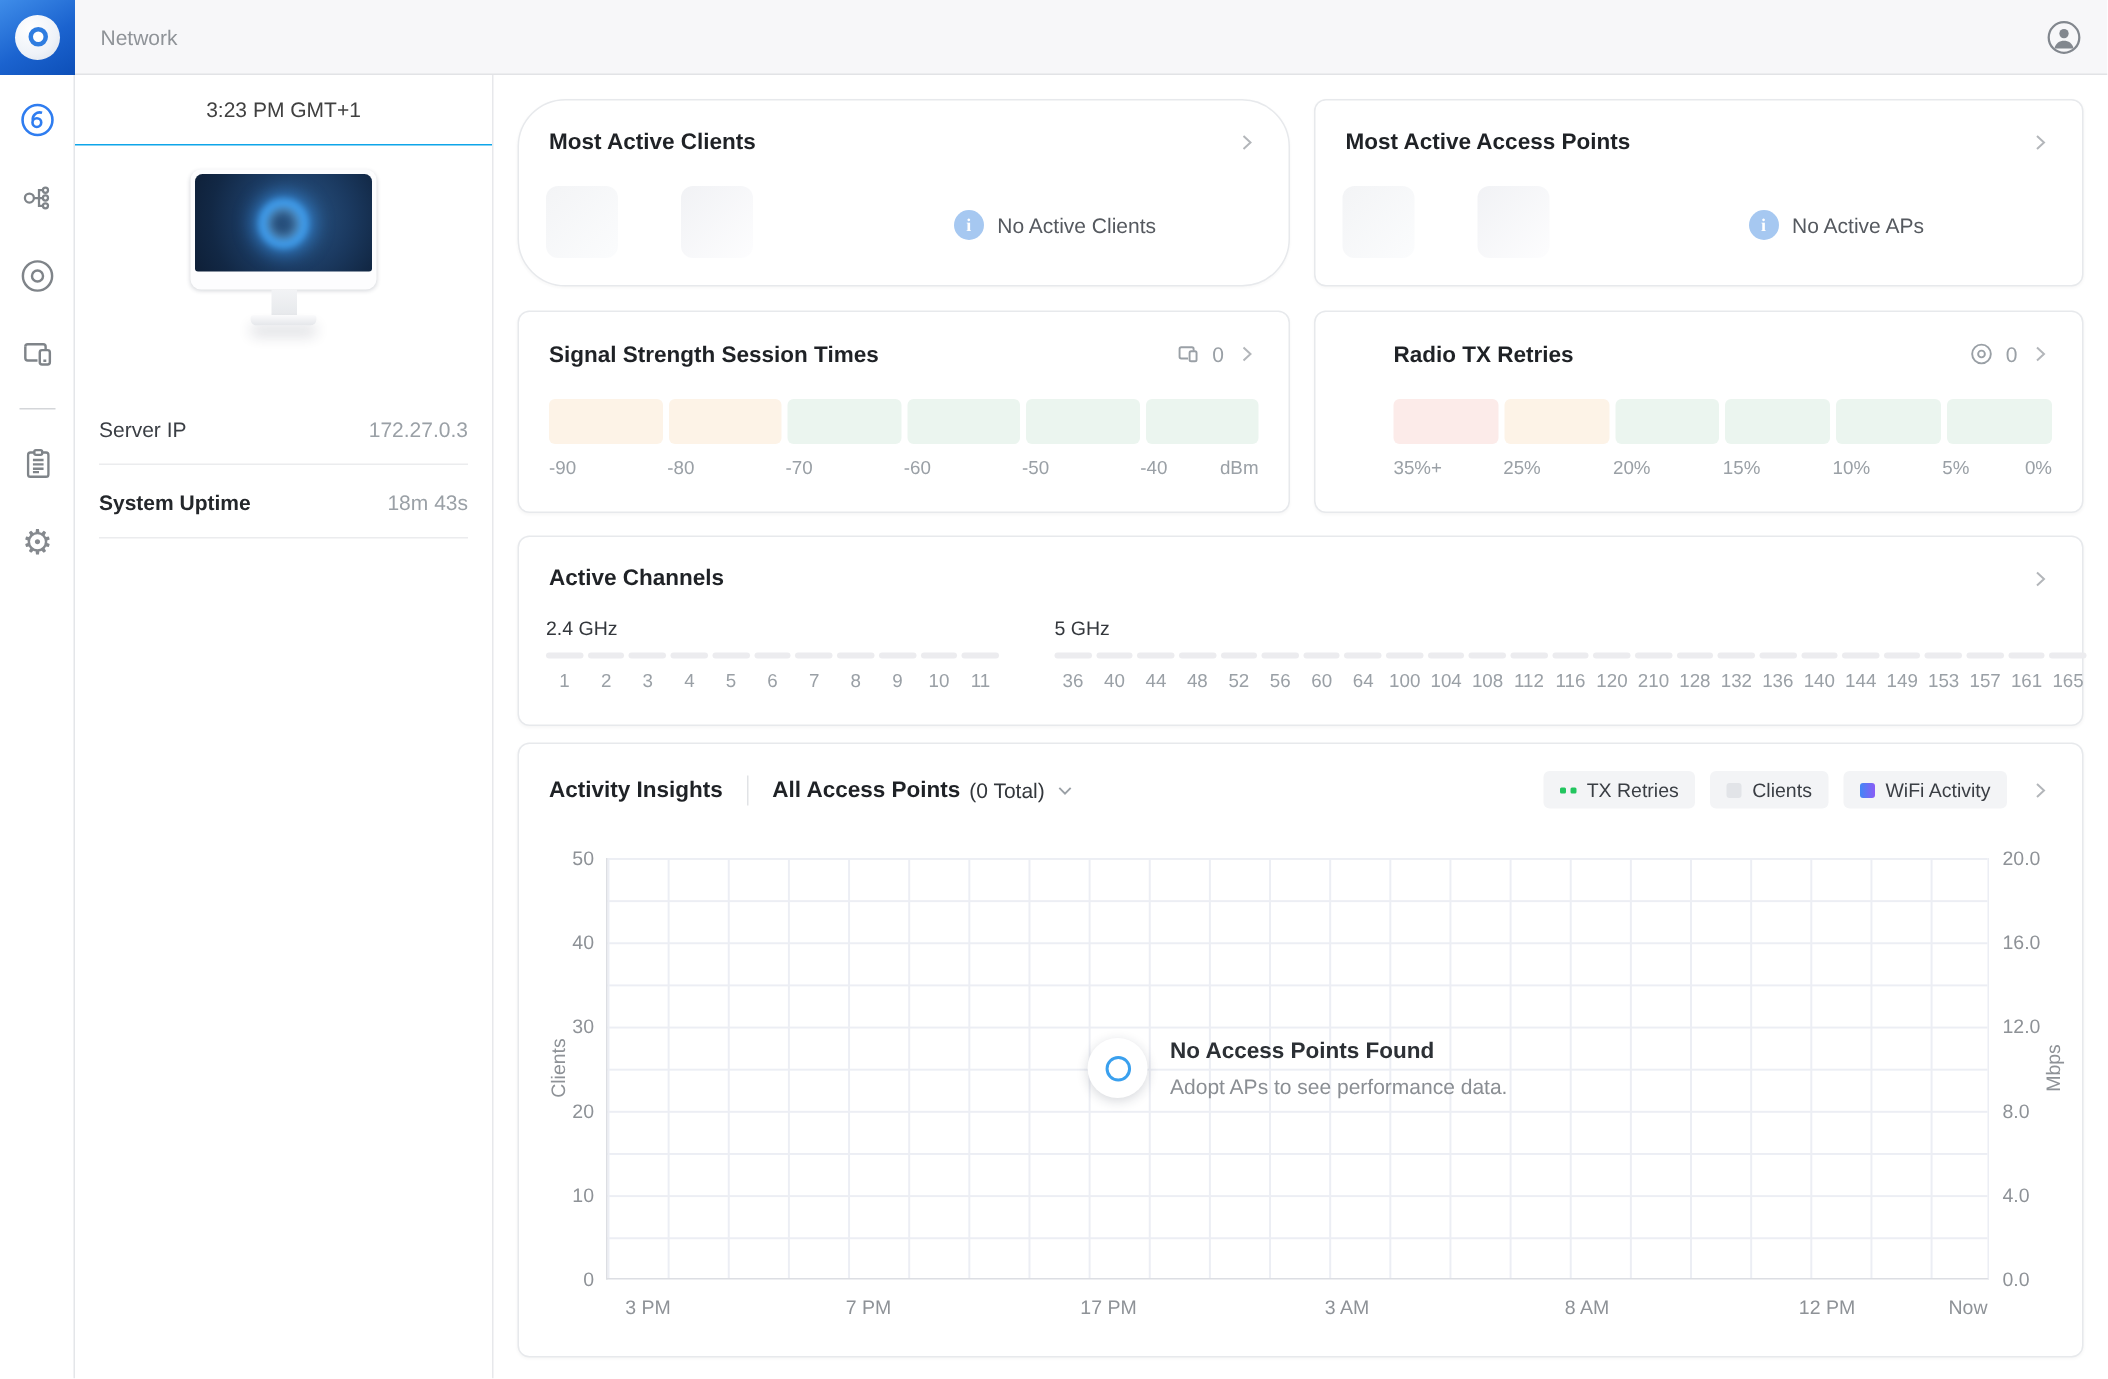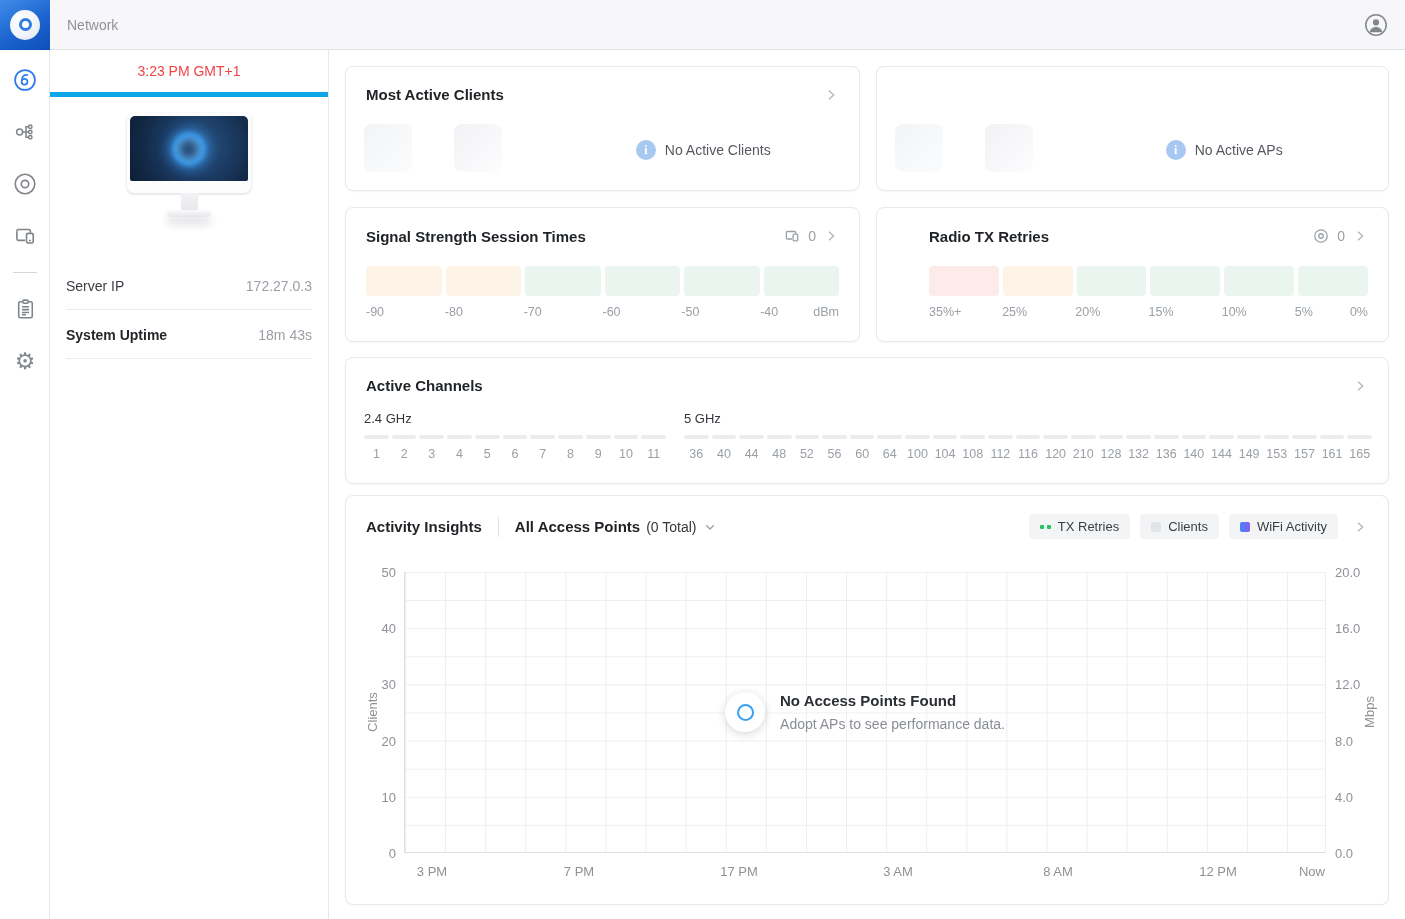--- a/index.html
+++ b/index.html
@@ -15,21 +15,21 @@
   .avatar { margin-left:auto; margin-right:17px; width:24px; height:24px; cursor:pointer; }
 
   
   .rail { position:absolute; top:50px; left:0; width:50px; height:869px; background:#fff; border-right:1px solid #e4e6e9; z-index:4; }
   .rail-item { width:50px; height:52px; display:flex; align-items:center; justify-content:center; cursor:pointer; }
   .rail-divider { width:24px; height:0; border-top:1px solid #d4d6d9; margin:10px auto 10px auto; }
   .gear-glyph { font-size:23px; color:#85898e; line-height:1; }
 
   
   .info-panel { position:absolute; top:50px; left:50px; width:279px; height:869px; background:#fff; border-right:1px solid #e7e8eb; z-index:3; }
-  .time-row { height:47px; display:flex; align-items:center; justify-content:center; font-size:14px; color:#ef4444; border-bottom:5px solid #0ea5e9; }
+  .time-row { height:47px; display:flex; align-items:center; justify-content:center; font-size:14px; color:#404040; border-bottom:1px solid #0ea5e9; }
   .device-wrap { height:158px; display:flex; align-items:flex-start; justify-content:center; padding-top:16px; }
   .monitor { position:relative; width:124px; }
   .monitor-body { width:124px; height:80px; background:#fdfdfe; border-radius:7px; padding:3px 3px 12px 3px; box-shadow:0 1px 3px rgba(30,40,60,.18); }
   .monitor-screen { position:relative; width:100%; height:100%; border-radius:5px 5px 2px 2px; background:radial-gradient(circle at 58% 45%, #2a5584 0%, #1b3a61 45%, #122845 75%, #0e1f37 100%); overflow:hidden; }
   .screen-ring { position:absolute; left:50%; top:50%; width:34px; height:34px; transform:translate(-50%,-50%); border-radius:50%; border:6px solid #3f9ae8; filter:blur(2px); box-shadow:0 0 12px 3px rgba(52,140,225,.85), inset 0 0 6px 2px rgba(120,200,255,.7); }
   .monitor-neck { width:17px; height:17px; margin:0 auto; background:linear-gradient(#f2f3f5,#e7e9ec); }
   .monitor-base { width:44px; height:7px; margin:0 auto; background:linear-gradient(#fbfbfc,#e4e6ea); border-radius:2px 2px 4px 4px; box-shadow:0 7px 9px rgba(30,40,60,.16); }
   .host-block { padding:4px 16px 0 16px; }
   .host-name { font-size:15px; font-weight:700; color:#24272b; }
   .host-version { margin-top:5px; font-size:13px; color:#9aa0a6; }
@@ -38,21 +38,21 @@
   .kv-label.bold { font-weight:700; color:#24272b; }
   .kv-value { color:#9aa0a6; }
 
   
   .card { position:absolute; background:#fff; border:1px solid #e7e9ec; border-radius:8px; box-shadow:0 1px 2px rgba(40,50,60,.04); }
   .card-head { display:flex; align-items:center; padding:19px 20px 0 20px; }
   .card-title { font-size:15px; font-weight:700; color:#1f2226; }
   .head-right { margin-left:auto; display:flex; align-items:center; gap:7px; color:#9aa0a6; font-size:14px; }
   .chev { display:flex; align-items:center; cursor:pointer; }
 
-  .card-mac { left:345px; top:66px;  width:515px; height:125px; }
+  .card-mac { left:345px; top:66px;  width:515px; height:125px;border-radius:32px; }
   .card-map { left:876px; top:66px;  width:513px; height:125px; }
   .ph-sq { position:absolute; top:57px; width:48px; height:48px; border-radius:8px; background:linear-gradient(135deg,#f3f4f6 0%,#fbfcfd 100%); }
   .ph-sq.s1 { left:18px; }
   .ph-sq.s2 { left:108px; background:linear-gradient(135deg,#f1f2f5 0%,#fdfdfe 100%); }
   .empty-inline { position:absolute; top:73px; left:56.5%; display:flex; align-items:center; gap:9px; }
   .info-dot { width:20px; height:20px; border-radius:50%; background:#a6c8f1; color:#fff; font-size:12px; font-weight:700; display:flex; align-items:center; justify-content:center; font-family:"Liberation Serif", serif; }
   .empty-text { font-size:14px; color:#55595f; white-space:nowrap; }
 
   .card-sss { left:345px; top:207px; width:515px; height:135px; }
   .card-rtx { left:876px; top:207px; width:513px; height:135px;padding-left:32px; }
@@ -204,20 +204,30 @@
     </div>
     <div class="ph-sq s1"></div>
     <div class="ph-sq s2"></div>
     <div class="empty-inline">
       <span class="info-dot">i</span>
       <span class="empty-text">No Active Clients</span>
     </div>
   </section>
 
   <section class="card card-map">
+    <div class="card-head">
+      <span class="card-title">Most Active Access Points</span>
+      <span class="head-right">
+          <span class="chev">
+        <svg class="ic" width="16" height="16" viewBox="0 0 24 24" fill="none" stroke="#b3b6ba" stroke-width="2">
+              <path d="M9 5.5 L16 12 L9 18.5"></path>
+            </svg>
+          </span>
+        </span>
+    </div>
     <div class="ph-sq s1"></div>
     <div class="ph-sq s2"></div>
     <div class="empty-inline">
       <span class="info-dot">i</span>
       <span class="empty-text">No Active APs</span>
     </div>
   </section>
 
   <section class="card card-sss">
     <div class="card-head">
@@ -344,21 +354,21 @@
             <div class="seg-cell">
               <div class="seg-bar"></div>
               <div class="seg-num">10</div>
             </div>
             <div class="seg-cell">
               <div class="seg-bar"></div>
               <div class="seg-num">11</div>
             </div>
           </div>
         </div>
-        <div style="width: 688px; flex: 0 0 auto;">
+        <div style="width: 688px; flex: 0 0 auto; margin-left: 19px;">
           <div class="band-label">5 GHz</div>
           <div class="seg-row">
             <div class="seg-cell">
               <div class="seg-bar"></div>
               <div class="seg-num">36</div>
             </div>
             <div class="seg-cell">
               <div class="seg-bar"></div>
               <div class="seg-num">40</div>
             </div>

